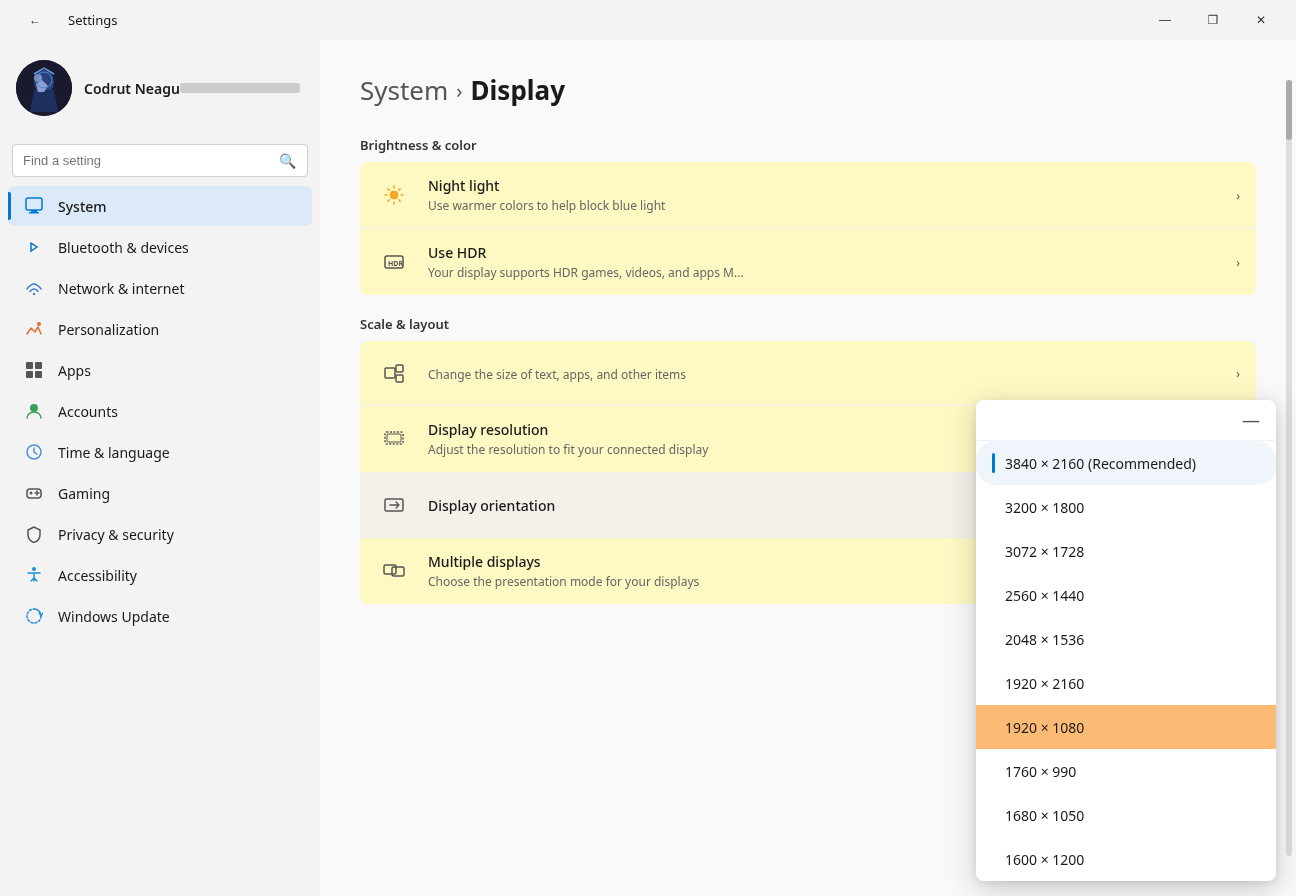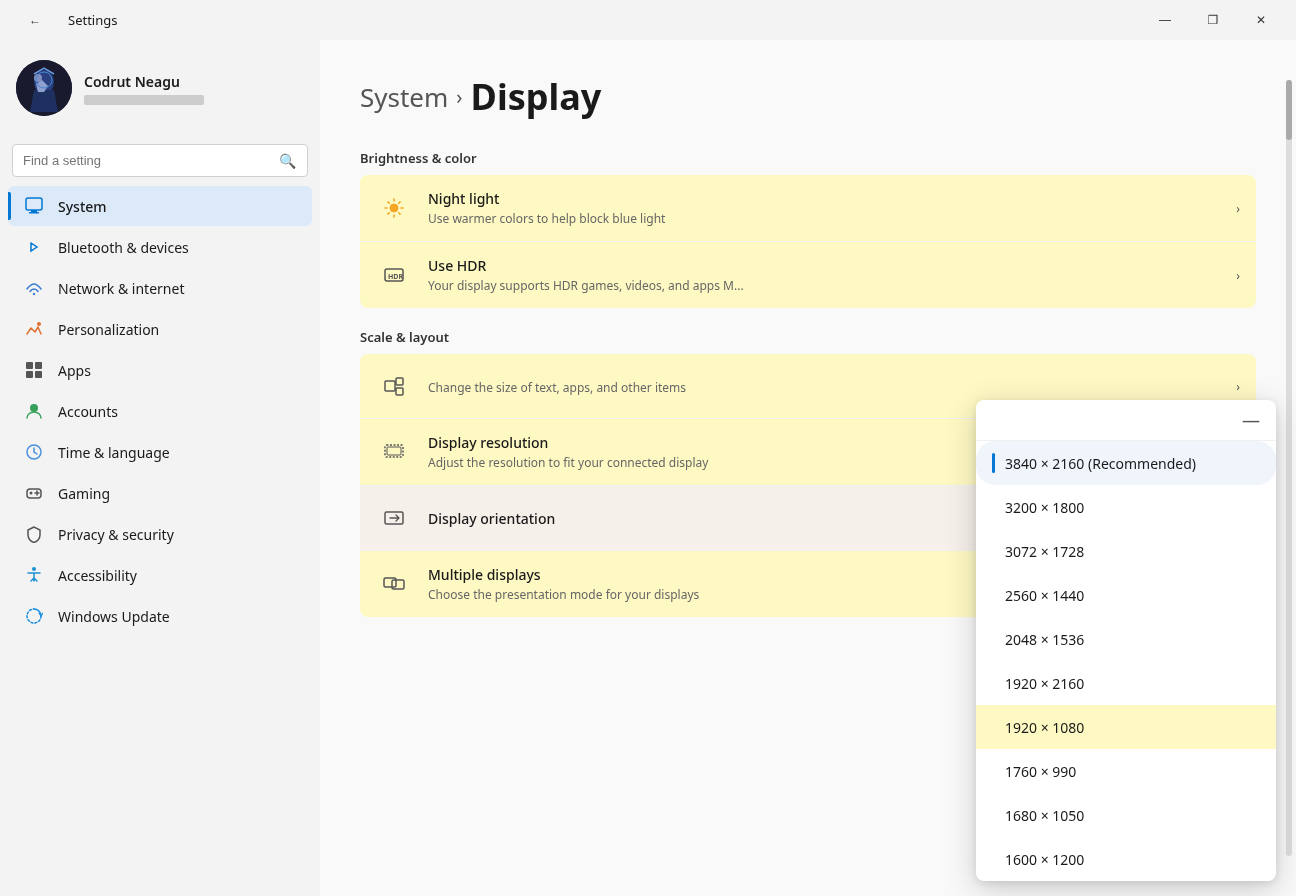--- a/index.html
+++ b/index.html
@@ -80,21 +80,21 @@
       height: 56px;
       border-radius: 50%;
       background: #2a2a3e;
       overflow: hidden;
       flex-shrink: 0;
       display: flex;
       align-items: center;
       justify-content: center;
     }
     .avatar svg { width: 56px; height: 56px; }
-    .user-info { display: flex; flex-direction: column; }
+    .user-info { display: flex; flex-direction: row; }
     .user-name { font-size: 14px; font-weight: 600; color: #1a1a1a; }
     .user-email {
       font-size: 12px;
       color: #666;
       background: #ccc;
       border-radius: 2px;
       height: 10px;
       width: 120px;
       margin-top: 4px;
     }
@@ -175,21 +175,21 @@
     .breadcrumb-system {
       font-size: 26px;
       color: #555;
       font-weight: 400;
     }
     .breadcrumb-sep {
       font-size: 20px;
       color: #555;
     }
     .breadcrumb-current {
-      font-size: 36px;
+      font-size: 26px;
       font-weight: 700;
       color: #1a1a1a;
     }
 
     
     .section-label {
       font-size: 13px;
       font-weight: 600;
       color: #333;
       margin-bottom: 8px;
@@ -288,21 +288,21 @@
       height: 20px;
       background: #0078d4;
       border-radius: 2px;
       flex-shrink: 0;
     }
     .dropdown-item .selected-indicator {
       width: 3px;
       height: 20px;
       flex-shrink: 0;
     }
-    .dropdown-item.highlighted { background: #fef9c3; }
+    .dropdown-item.highlighted { background: #fdba74; }
   </style>
 </head>
 <body>
 
 <div class="titlebar">
   <div class="titlebar-left">
     <button class="titlebar-btn">
       <span>←</span>
     </button>
     <span class="titlebar-title">Settings</span>

